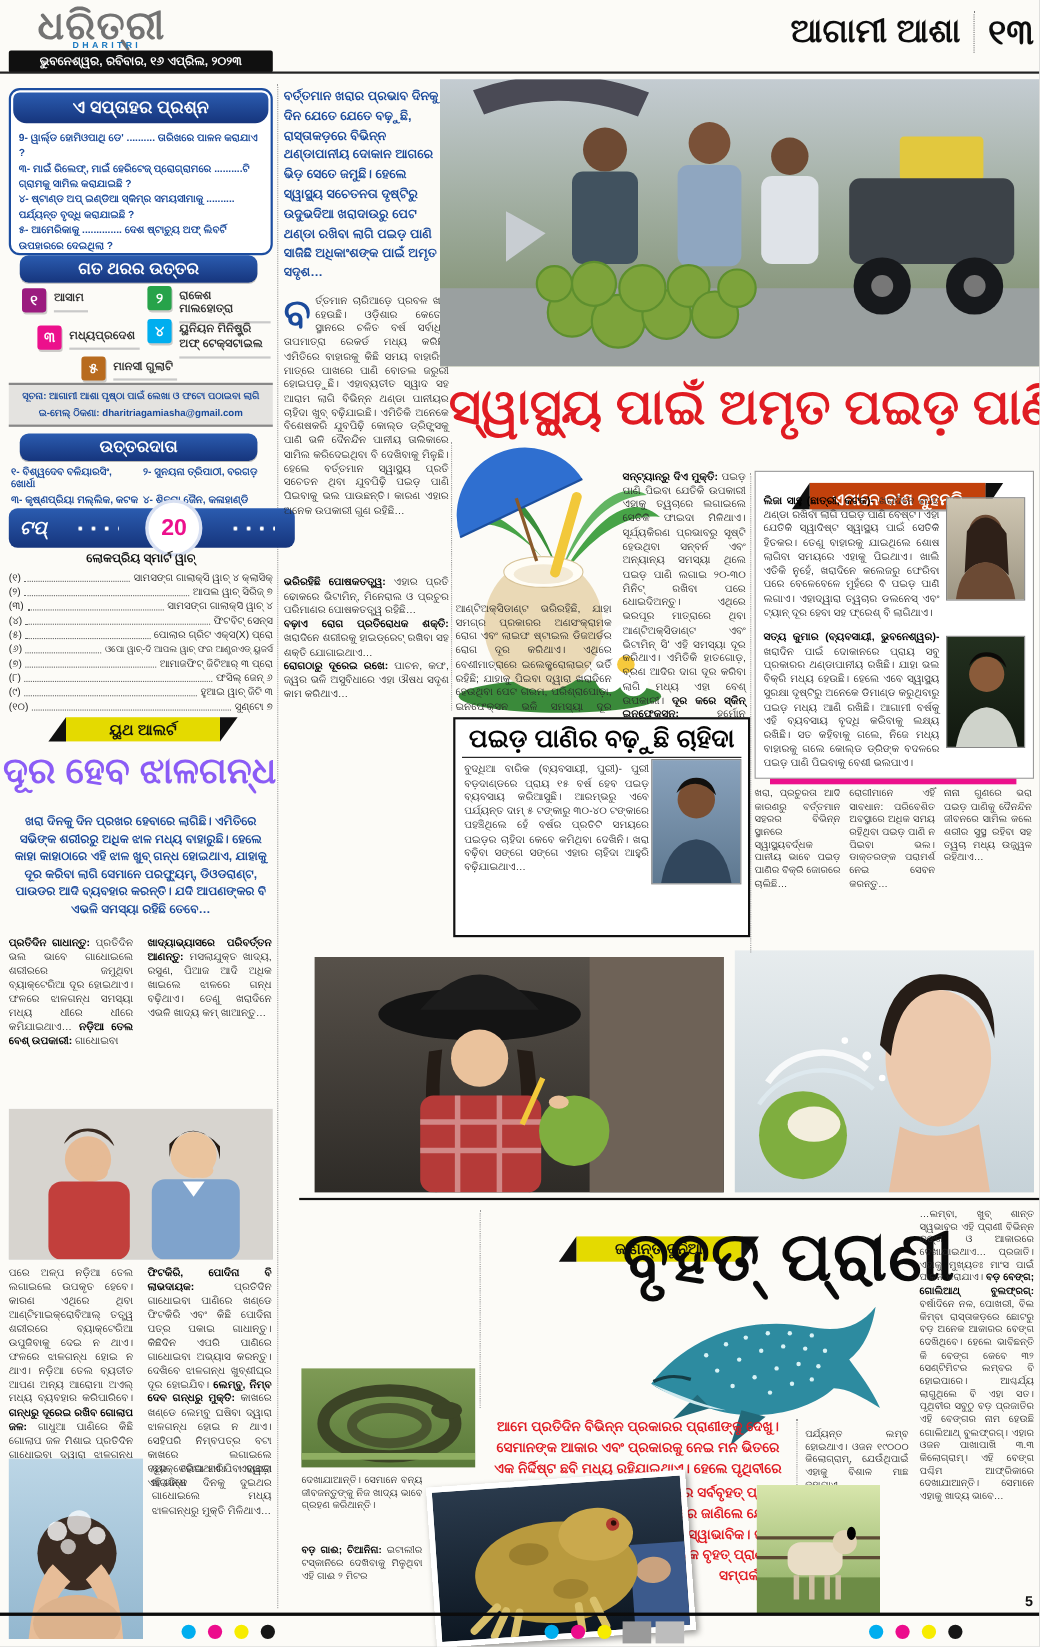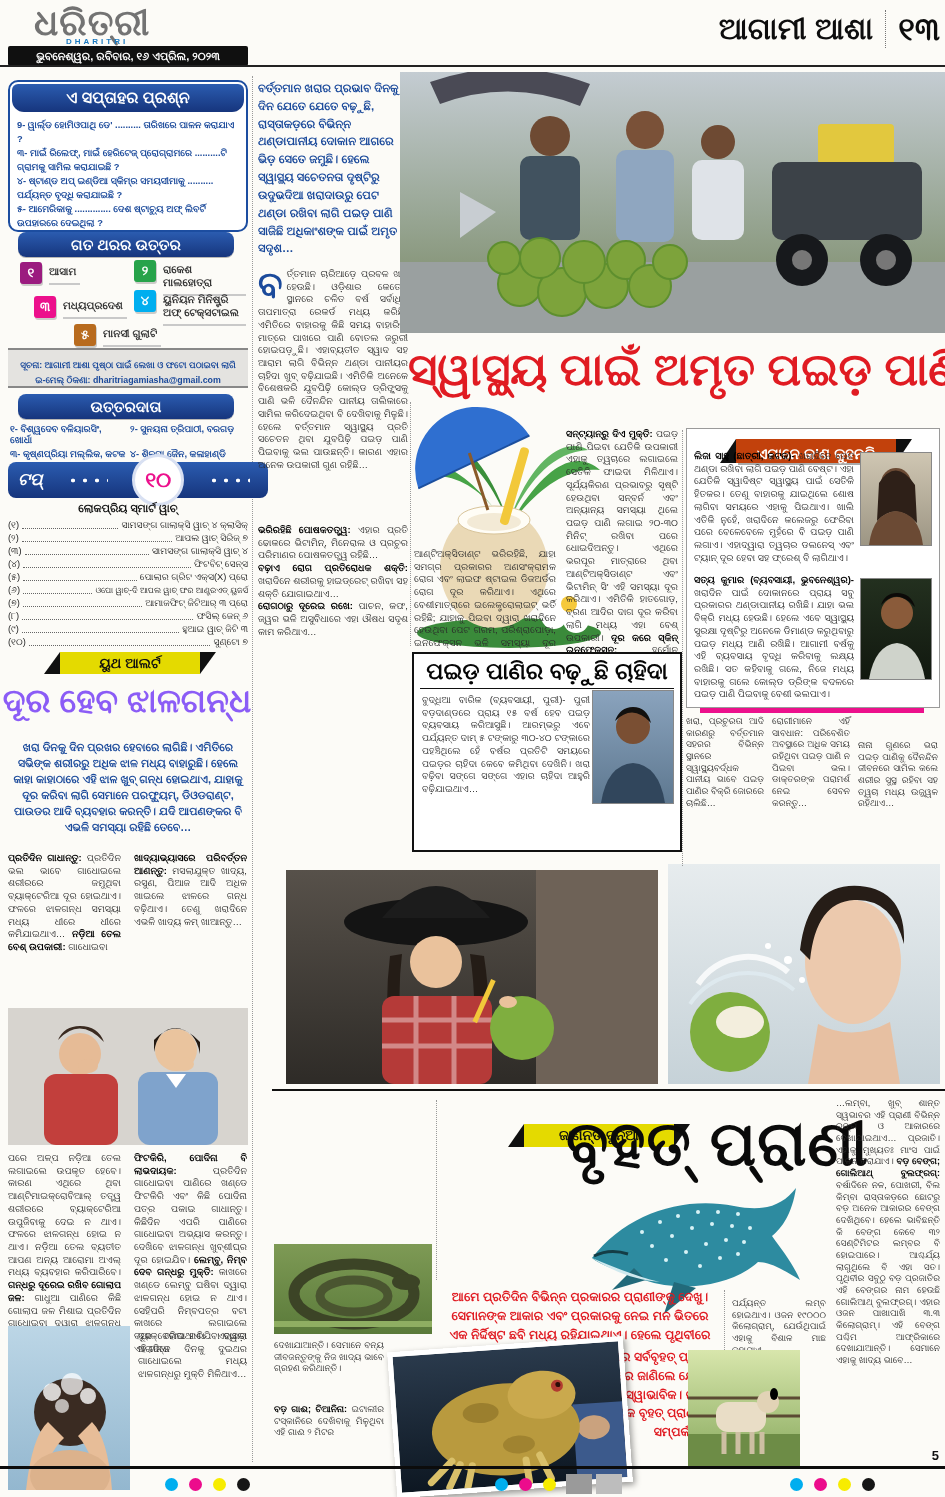--- a/index.html
+++ b/index.html
@@ -23,21 +23,21 @@
          display:flex;align-items:center;justify-content:center;border-radius:6px 6px 12px 12px;}
   .qlist{font-size:9.3px;line-height:1.5;color:#1b4a9b;font-weight:bold;text-align:left;}
   .bluebar{background:linear-gradient(#2b5cb0,#16357d);color:#fff;font-size:15px;font-weight:bold;
            display:flex;align-items:center;justify-content:center;border-radius:8px;box-shadow:0 1px 0 #00000044;}
   .chip{position:absolute;display:flex;gap:7px;align-items:flex-start;}
   .nbox{width:22px;height:22px;color:#fff;font-weight:bold;text-align:center;line-height:22px;
         font-size:13px;border-radius:3px;box-shadow:1px 2px 0 #00000030;flex:0 0 auto;}
   .c1{background:#9b1b7f}.c2{background:#27a34a}.c3{background:#ec108c}.c4{background:#00aeef}.c5{background:#b86b1e}
   .chiplbl{font-size:10.5px;font-weight:bold;color:#333;border-bottom:2px solid #c9c9c9;padding:3px 4px 5px 0;}
   .notestrip{background:#e4e3e0;color:#1b4a9b;font-size:8.8px;font-weight:bold;text-align:center;
-             display:flex;flex-direction:column;justify-content:flex-end;gap:4px;border-top:2px solid #888;border-bottom:2px solid #888;}
+             display:flex;flex-direction:column;justify-content:center;gap:4px;border-top:2px solid #888;border-bottom:2px solid #888;}
   .resp{font-size:9.3px;font-weight:bold;color:#1b4a9b;}
   
   .topbar{background:linear-gradient(#2b5cb0,#16357d);border-radius:8px;display:flex;align-items:center;padding:0 10px;gap:16px;}
   .toplabel{color:#fff;font-size:17px;font-weight:900;font-style:italic;}
   .topdots{flex:1;height:9px;margin:0 8px;
            background-image:radial-gradient(circle,#fff 1.7px,transparent 2.2px);background-size:12px 9px;background-repeat:repeat-x;}
   .topcircle{width:46px;height:46px;border-radius:50%;background:#fff;border:3px solid #d8e0f2;
              display:flex;align-items:center;justify-content:center;font-size:21px;font-weight:900;color:#ec108c;flex:0 0 auto;}
   .t10sub{font-size:11px;font-weight:bold;text-align:center;color:#111;}
   .t10row{display:flex;align-items:flex-end;font-size:9.3px;color:#222;height:13px;}
@@ -136,21 +136,21 @@
   <div class="abs" style="left:10px;top:424px;width:236px;display:grid;grid-template-columns:1fr 1fr;gap:3px 4px;">
     <div class="resp">୧- ବିଶ୍ୱଦେବ ବଳିୟାରସିଂ, ଖୋର୍ଧା</div>
     <div class="resp">୨- ସୁନୟନା ତ୍ରିପାଠୀ, ବରଗଡ଼</div>
     <div class="resp">୩- କୃଷ୍ଣପ୍ରିୟା ମଲ୍ଲିକ, କଟକ</div>
     <div class="resp">୪- ଶିଳ୍ପା ଜୈନ, କଳାହାଣ୍ଡି</div>
   </div>
 
   <div class="abs topbar" style="left:8px;top:462px;width:240px;height:36px;">
     <span class="toplabel">ଟପ୍</span>
     <span class="topdots"></span>
-    <span class="topcircle">୧୦</span>
+    <span class="topcircle">20</span>
     <span class="topdots"></span>
   </div>
   <div class="abs t10sub" style="left:8px;top:502px;width:240px;">ଲୋକପ୍ରିୟ ସ୍ମାର୍ଟ ୱାଚ୍</div>
   <div class="abs" style="left:8px;top:518px;width:240px;">
     <div class="t10row">
         <span>(୧)</span>
         <span class="t10lead"></span>
         <span class="t10val">ସାମସଙ୍ଗ ଗାଲାକ୍ସି ୱାଚ୍ ୪ କ୍ଲାସିକ୍</span>
       </div>
     <div class="t10row">
@@ -380,21 +380,21 @@
   <div class="abs portrait photo" style="left:592px;top:690px;width:80px;height:112px;background:linear-gradient(#8aa3bd,#5e7890);">
     <svg width="80" height="112">
         <circle cx="40" cy="36" r="17" fill="#7a4f33"></circle>
         <path d="M22 30 Q40 12 58 32 Q54 16 40 16 Q27 16 22 30Z" fill="#12100e"></path>
         <path d="M8 112 Q14 74 40 72 Q66 74 72 112Z" fill="#31465c"></path>
       </svg>
   </div>
 
   <div class="abs txt small" style="left:686px;top:716px;width:78px;height:150px;">ଖରା, ପ୍ରଚୁରତା ଆଦି କାରଣରୁ ବର୍ତ୍ତମାନ ସହରର ବିଭିନ୍ନ ସ୍ଥାନରେ ସ୍ୱାସ୍ଥ୍ୟବର୍ଦ୍ଧକ ପାନୀୟ ଭାବେ ପଇଡ଼ ପାଣିର ବିକ୍ରି ଜୋରରେ ଚାଲିଛି…</div>
   <div class="abs txt small" style="left:772px;top:716px;width:78px;height:150px;">ରୋଗୀମାନେ ଏହିଁ ସାବଧାନ: ପରିବେଶିତ ଅବସ୍ଥାରେ ଅଧିକ ସମୟ ରହିଥିବା ପଇଡ଼ ପାଣି ନ ପିଇବା ଭଲ। ଡାକ୍ତରଙ୍କ ପରାମର୍ଶ ନେଇ ସେବନ କରନ୍ତୁ…</div>
-  <div class="abs txt small" style="left:858px;top:716px;width:80px;height:150px;margin-top:24px;">ନାନା ଗୁଣରେ ଭରା ପଇଡ଼ ପାଣିକୁ ଦୈନନ୍ଦିନ ଜୀବନରେ ସାମିଲ କଲେ ଶରୀର ସୁସ୍ଥ ରହିବା ସହ ତ୍ୱଚା ମଧ୍ୟ ଉଜ୍ଜ୍ୱଳ ରହିଥାଏ…</div>
+  <div class="abs txt small" style="left:858px;top:716px;width:80px;height:150px;">ନାନା ଗୁଣରେ ଭରା ପଇଡ଼ ପାଣିକୁ ଦୈନନ୍ଦିନ ଜୀବନରେ ସାମିଲ କଲେ ଶରୀର ସୁସ୍ଥ ରହିବା ସହ ତ୍ୱଚା ମଧ୍ୟ ଉଜ୍ଜ୍ୱଳ ରହିଥାଏ…</div>
 
   <div class="abs photo" style="left:286px;top:870px;width:372px;height:214px;background:linear-gradient(#57514a,#2e2b27);">
     <svg width="372" height="214">
       <rect x="250" y="0" width="122" height="214" fill="#6e6257"></rect>
       <ellipse cx="150" cy="52" rx="92" ry="24" fill="#141414"></ellipse>
       <path d="M96 48 Q150 -16 204 48Z" fill="#1c1c1c"></path>
       <circle cx="150" cy="92" r="26" fill="#eac29c"></circle>
       <path d="M116 84 Q108 150 126 210 L110 214 Q96 150 104 86Z" fill="#241c16"></path>
       <path d="M184 84 Q194 150 180 210 L196 214 Q208 150 198 86Z" fill="#241c16"></path>
       <rect x="96" y="126" width="110" height="88" rx="12" fill="#b53a38"></rect>

